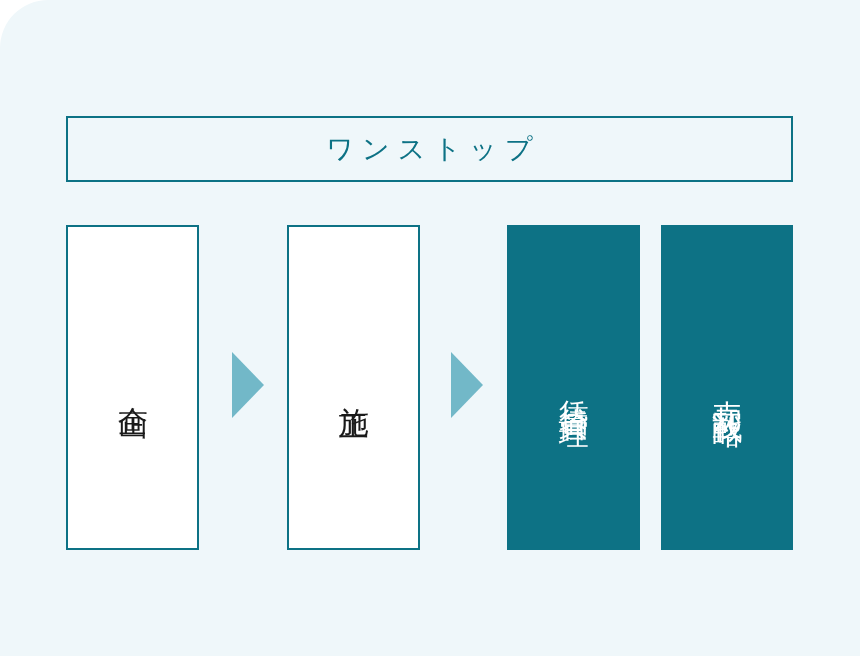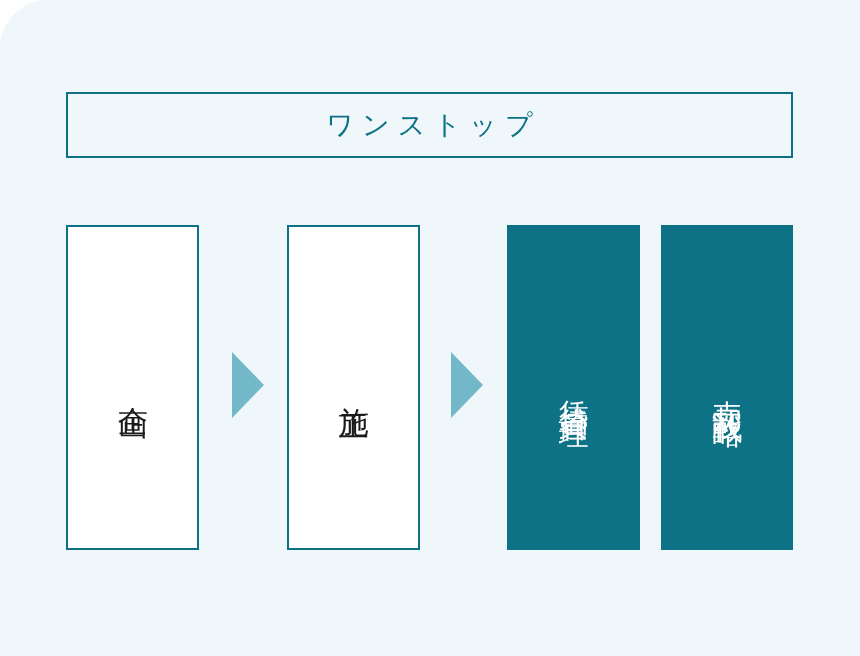--- a/index.html
+++ b/index.html
@@ -14,21 +14,21 @@
     background: #eff7fa;
     border-top-left-radius: 48px;
     overflow: hidden;
     font-family: "Liberation Serif", "DejaVu Serif", serif;
   }
 
   
   #onestop-banner {
     position: absolute;
     left: 66px;
-    top: 92px;
+    top: 116px;
     width: 727px;
     height: 66px;
     box-sizing: border-box;
     border: 2px solid #0d7285;
     display: flex;
     align-items: center;
     justify-content: center;
   }
   #onestop-banner .banner-text {
     color: #0d7285;

